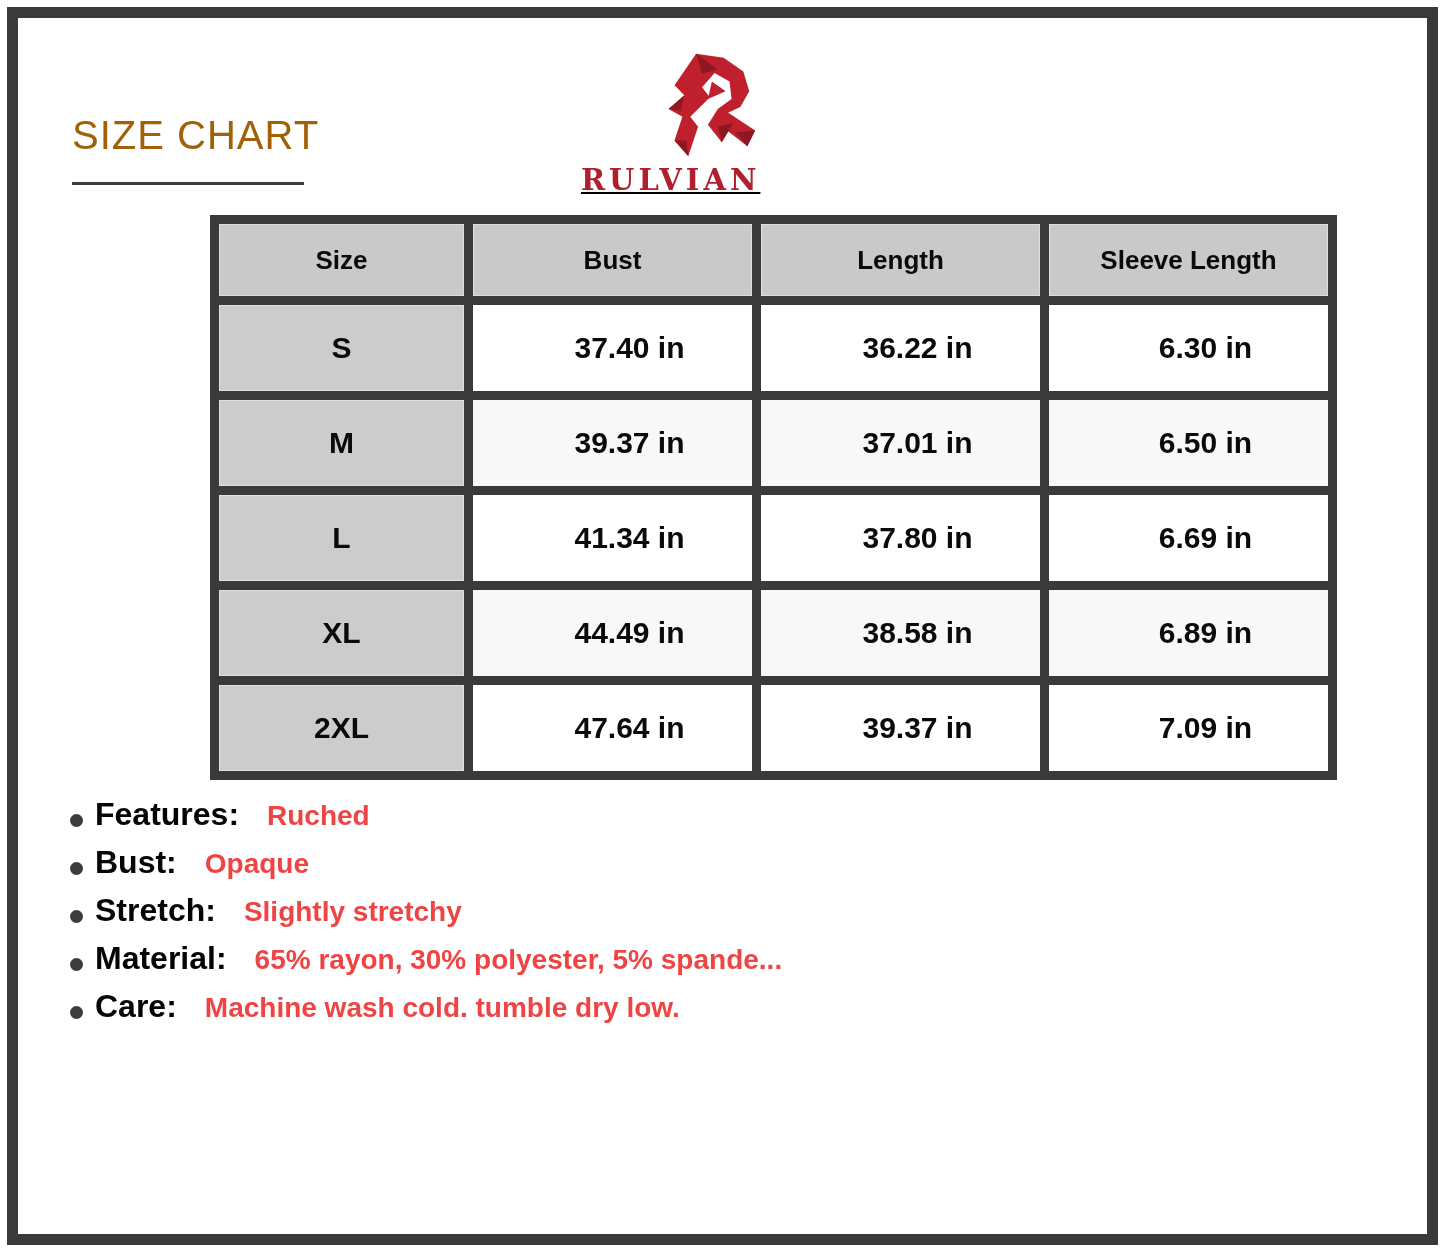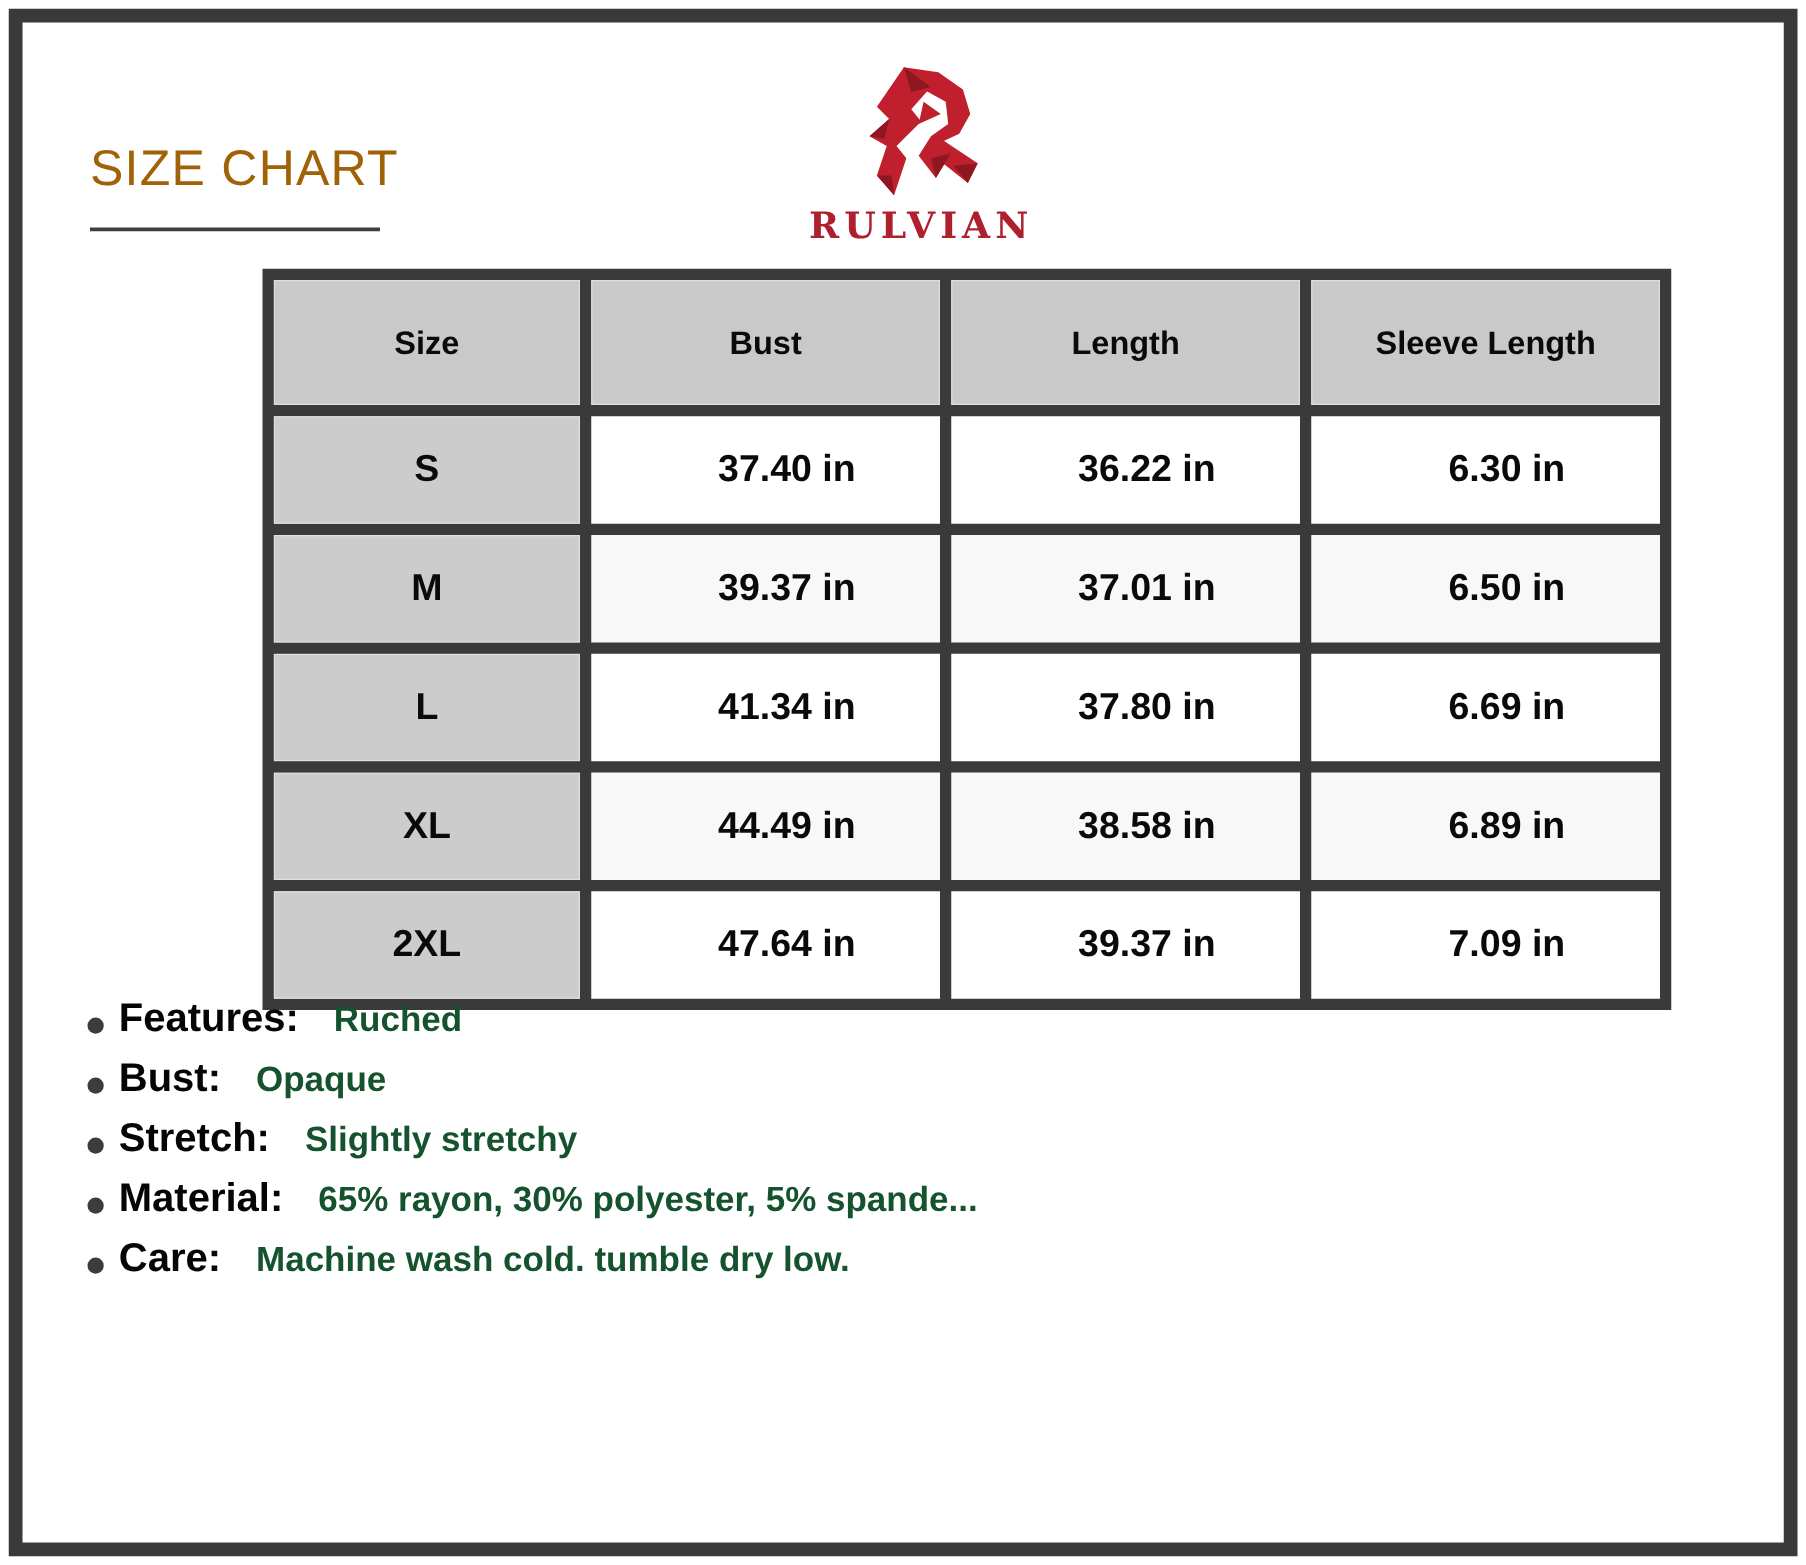--- a/index.html
+++ b/index.html
@@ -34,24 +34,24 @@
   .title-underline {
     position: absolute;
     left: 72px;
     top: 182px;
     width: 232px;
     height: 3px;
     background: #3d3d3d;
   }
   .brand {
     position: absolute;
-    left: 608px;
+    left: 581px;
     top: 46px;
     width: 258px;
-    text-align: center;
+    text-decoration: underline;
   }
   .brand svg {
     display: block;
     margin: 0 auto;
     width: 122px;
     height: 118px;
     transform: translateX(-6px);
   }
   .brand-name {
     margin-top: 2px;
@@ -71,21 +71,21 @@
     background: #3a3a3a;
     table-layout: fixed;
   }
   table.size-table th, table.size-table td {
     width: 245px;
     text-align: center;
     vertical-align: middle;
     padding: 0;
   }
   tr.header-row th {
-    height: 100px;
+    height: 72px;
     background: #c9c9c9;
     box-shadow: inset 0 0 0 1px #dedede;
     font-size: 26px;
     font-weight: bold;
     color: #0a0a0a;
   }
   tr.data-row { height: 86px; }
   tr.data-row th {
     background: #cccccc;
     box-shadow: inset 0 0 0 1px #e0e0e0;
@@ -126,21 +126,21 @@
   .detail-label {
     font-size: 32px;
     font-weight: bold;
     color: #050505;
     margin-right: 28px;
     white-space: nowrap;
   }
   .detail-value {
     font-size: 28px;
     font-weight: bold;
-    color: #14532d;
+    color: #ef4444;
     white-space: nowrap;
   }
 </style>
 </head>
 <body>
 
 <div class="canvas">
 
   <div class="frame"></div>
 

